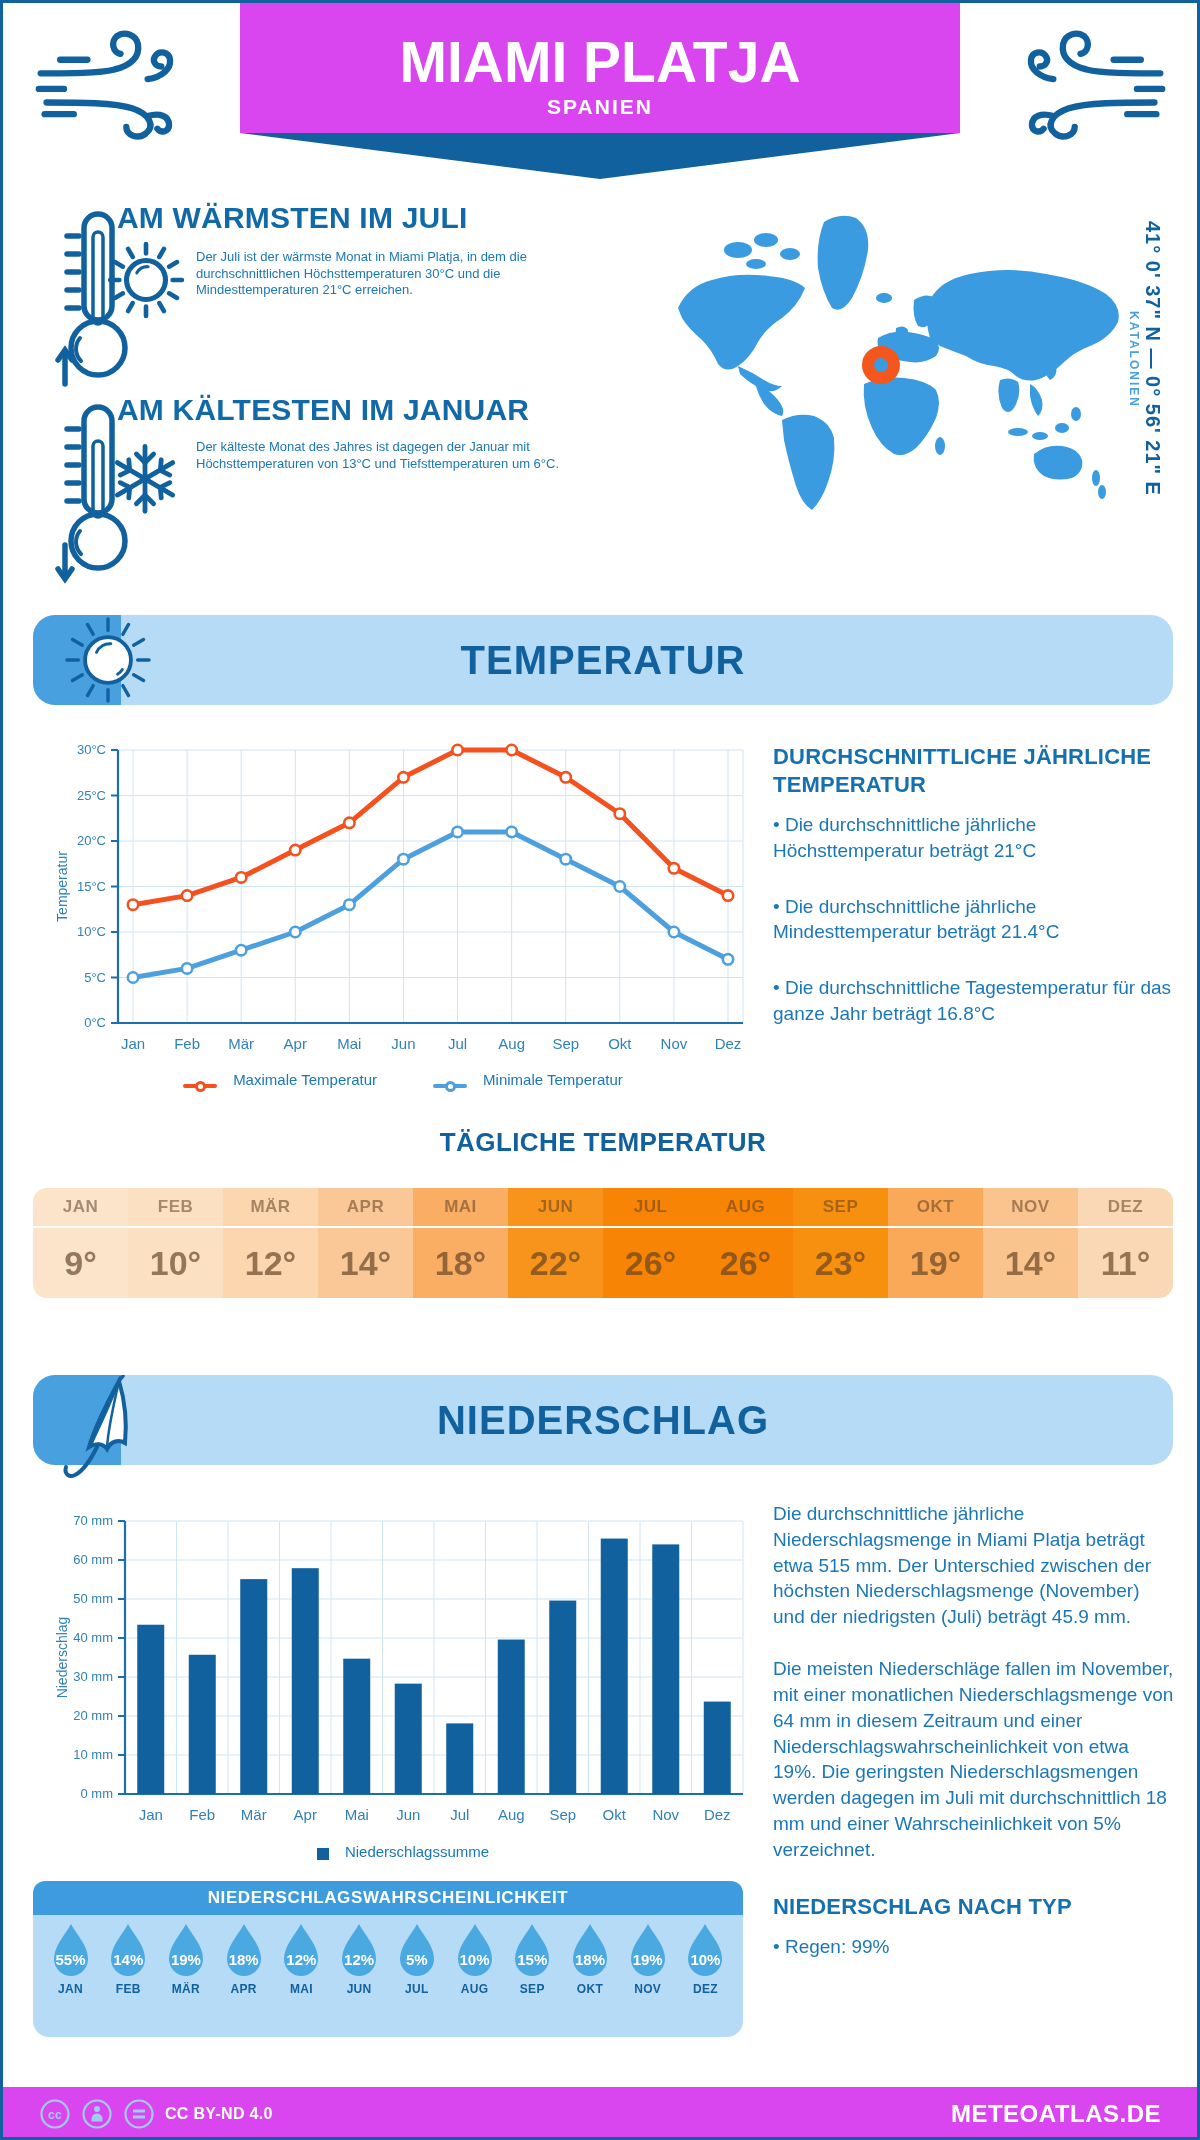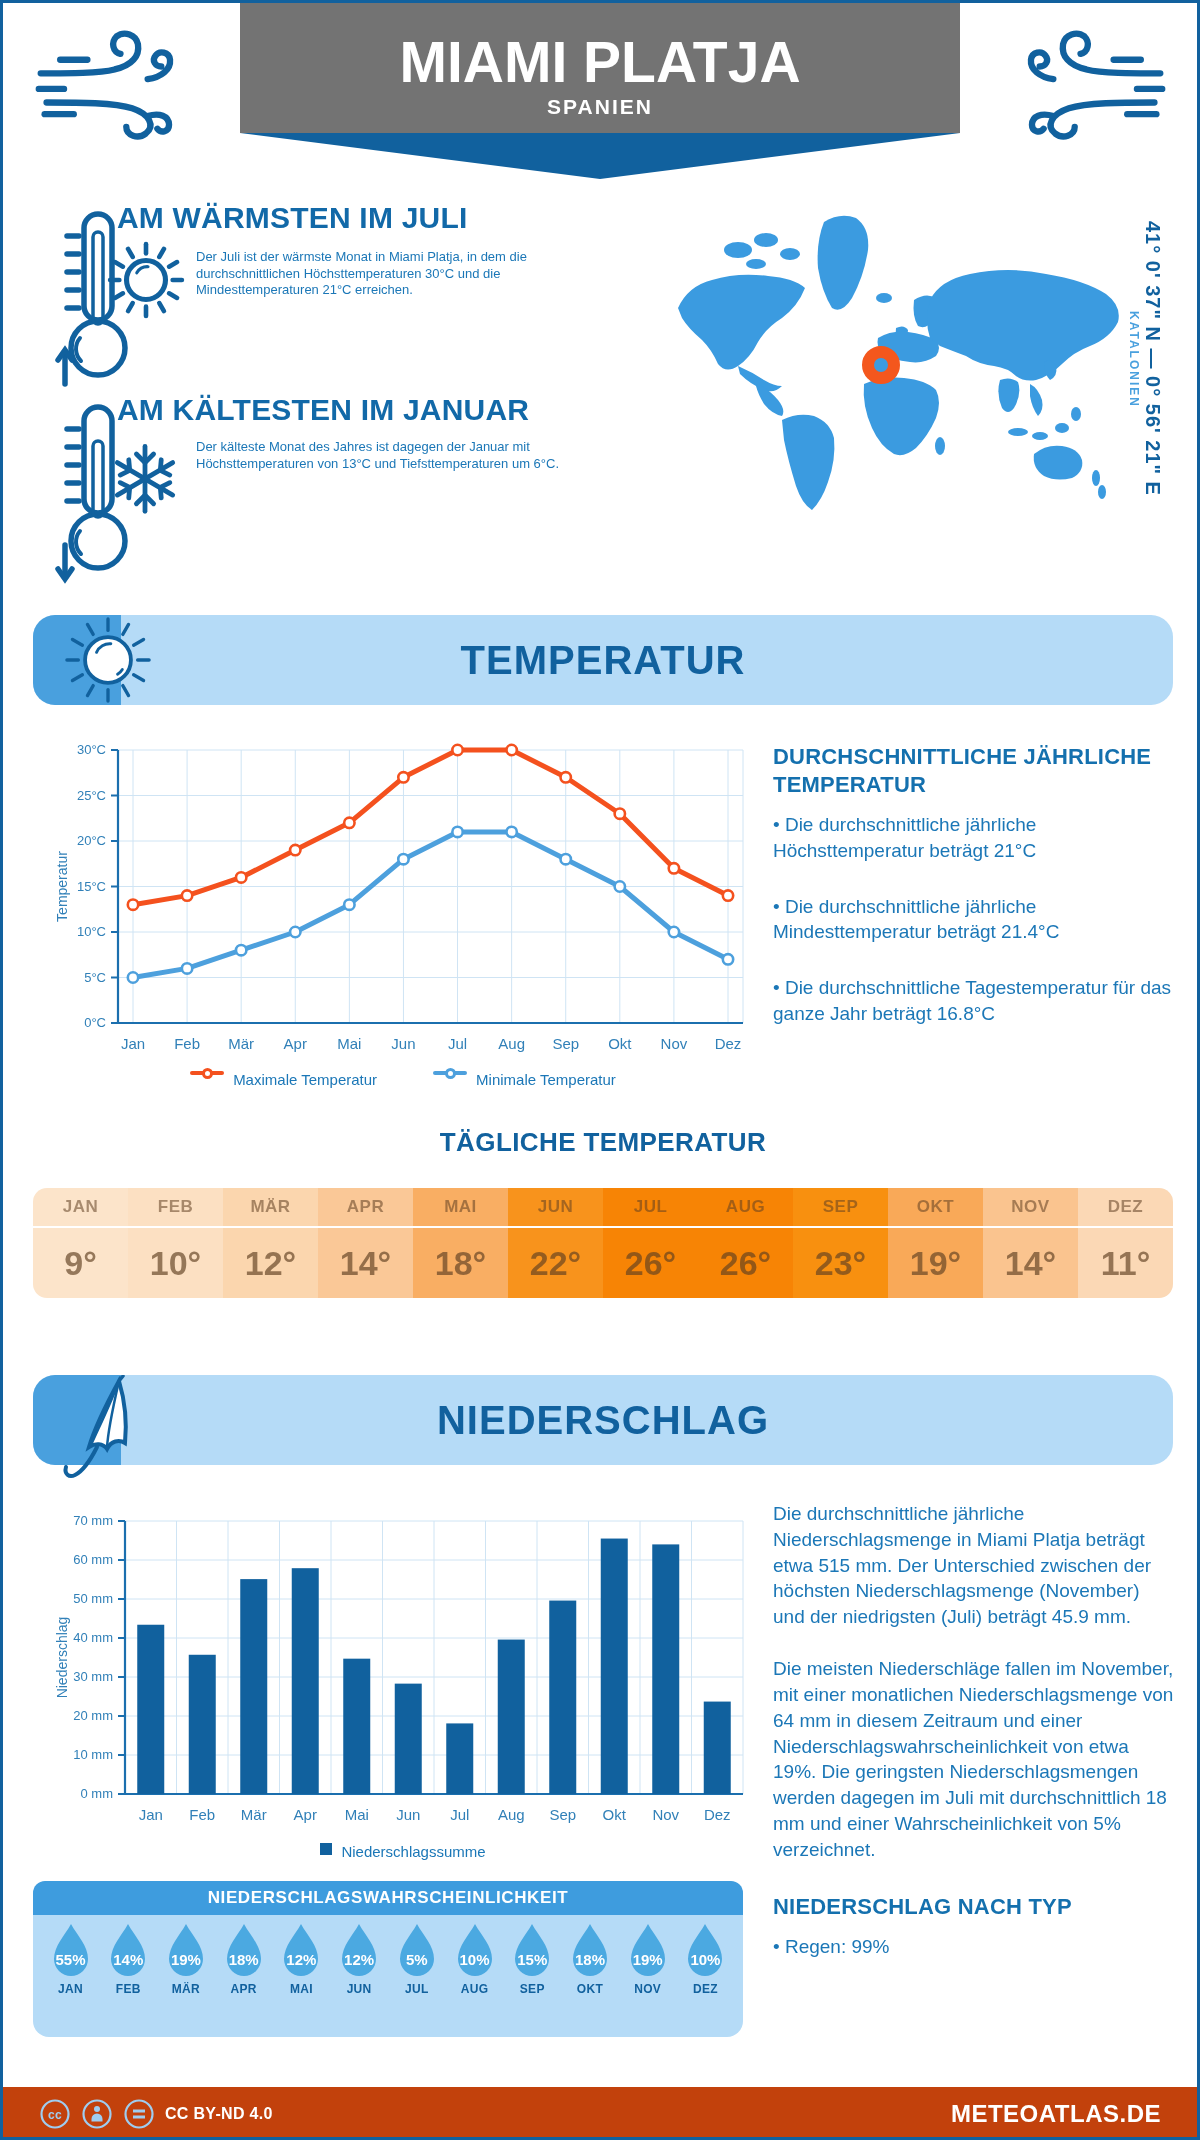--- a/index.html
+++ b/index.html
@@ -1,20 +1,20 @@
 <!DOCTYPE html>
 <html><head>
 <meta charset="utf-8">
 <style>
   html,body{margin:0;padding:0;background:#fff;font-family:"Liberation Sans",sans-serif;}
   .page{position:relative;width:1200px;height:2140px;background:#fff;border:3px solid #11619E;box-sizing:border-box;overflow:hidden;}
   svg{display:block;}
 
   
-  .banner{position:absolute;left:237px;top:0;width:720px;height:130px;background:#737373;text-align:center;}
+  .banner{position:absolute;left:237px;top:0;width:720px;height:130px;background:#d946ef;text-align:center;}
   .banner-tip{position:absolute;left:237px;top:130px;width:0;height:0;border-left:360px solid transparent;border-right:360px solid transparent;border-top:46px solid #11619E;}
   .banner-title{padding-top:26px;font-size:57px;font-weight:bold;color:#fff;letter-spacing:0px;}
   .banner-sub{margin-top:0;font-size:21px;font-weight:bold;color:#fff;letter-spacing:2px;}
   .wind{position:absolute;width:175px;height:120px;}
   .wind-left{left:28px;top:22px;}
   .wind-right{left:992px;top:22px;transform:scaleX(-1);}
 
   
   .hl-title{position:absolute;font-size:30px;font-weight:bold;color:#1269A8;letter-spacing:.2px;}
   .hl-text{position:absolute;font-size:13px;line-height:1.28;color:#1B77B7;}
@@ -29,21 +29,21 @@
   
   .band{position:absolute;left:30px;width:1140px;height:90px;background:#B5DBF7;border-radius:22px;}
   .band-corner{position:absolute;left:0;top:0;width:88px;height:90px;background:#49A0DE;border-radius:22px 0 0 22px;}
   .band-title{position:absolute;left:0;right:0;top:0;bottom:0;display:flex;align-items:center;justify-content:center;
               font-size:40px;font-weight:bold;color:#11619E;letter-spacing:1px;}
   .band-icon{position:absolute;}
 
   
   .chart{position:absolute;}
   .legend{position:absolute;display:flex;justify-content:center;gap:56px;font-size:15px;color:#1B77B7;align-items:center;}
-  .li{display:flex;align-items:flex-start;gap:9px;}
+  .li{display:flex;align-items:flex-end;gap:16px;}
   .lmark{display:inline-block;width:34px;height:4px;border-radius:2px;background:currentColor;position:relative;}
   .lmark::after{content:"";position:absolute;left:12px;top:-3.5px;width:5px;height:5px;border-radius:50%;background:#fff;border:3px solid currentColor;}
   .sq{display:inline-block;width:12px;height:12px;background:#11619E;}
 
   
   .panel{position:absolute;width:402px;color:#1B77B7;font-size:19px;line-height:1.36;}
   .panel h3{margin:0 0 14px 0;font-size:22px;line-height:1.25;color:#1470AE;letter-spacing:.2px;}
   .panel p{margin:0 0 26px 0;}
   .panel .bullet{margin:0 0 30px 0;}
 
@@ -60,21 +60,21 @@
   .prob{position:absolute;left:30px;top:1878px;width:710px;height:156px;background:#B5DBF7;border-radius:16px;}
   .prob-h{height:34px;background:#3E9CDE;border-radius:12px 12px 0 0;color:#fff;font-weight:bold;font-size:17px;
           display:flex;align-items:center;justify-content:center;letter-spacing:.6px;}
   .drops{display:flex;justify-content:space-between;padding:8px 14px 0 14px;}
   .drop{width:47px;text-align:center;position:relative;}
   .drop svg{width:44px;height:58px;margin:0 auto;}
   .drop .pct{position:absolute;top:28px;left:0;right:0;color:#fff;font-weight:bold;font-size:15px;}
   .drop .dm{margin-top:1px;font-size:12px;font-weight:bold;color:#11619E;letter-spacing:.3px;}
 
   
-  .footer{position:absolute;left:0;top:2084px;width:1194px;height:53px;background:#c2410c;display:flex;align-items:center;
+  .footer{position:absolute;left:0;top:2084px;width:1194px;height:53px;background:#d946ef;display:flex;align-items:center;
           justify-content:space-between;padding:0 36px;box-sizing:border-box;}
   .lic{display:flex;align-items:center;gap:10px;color:#fff;font-weight:bold;font-size:16px;letter-spacing:.3px;}
   .site{color:#fff;font-weight:bold;font-size:24px;letter-spacing:.5px;}
 </style>
 </head>
 <body>
 
 <div class="page">
 
   <svg class="wind wind-left" viewBox="0 0 180 120" fill="none" stroke="#11619E" stroke-width="6.5" stroke-linecap="round">

